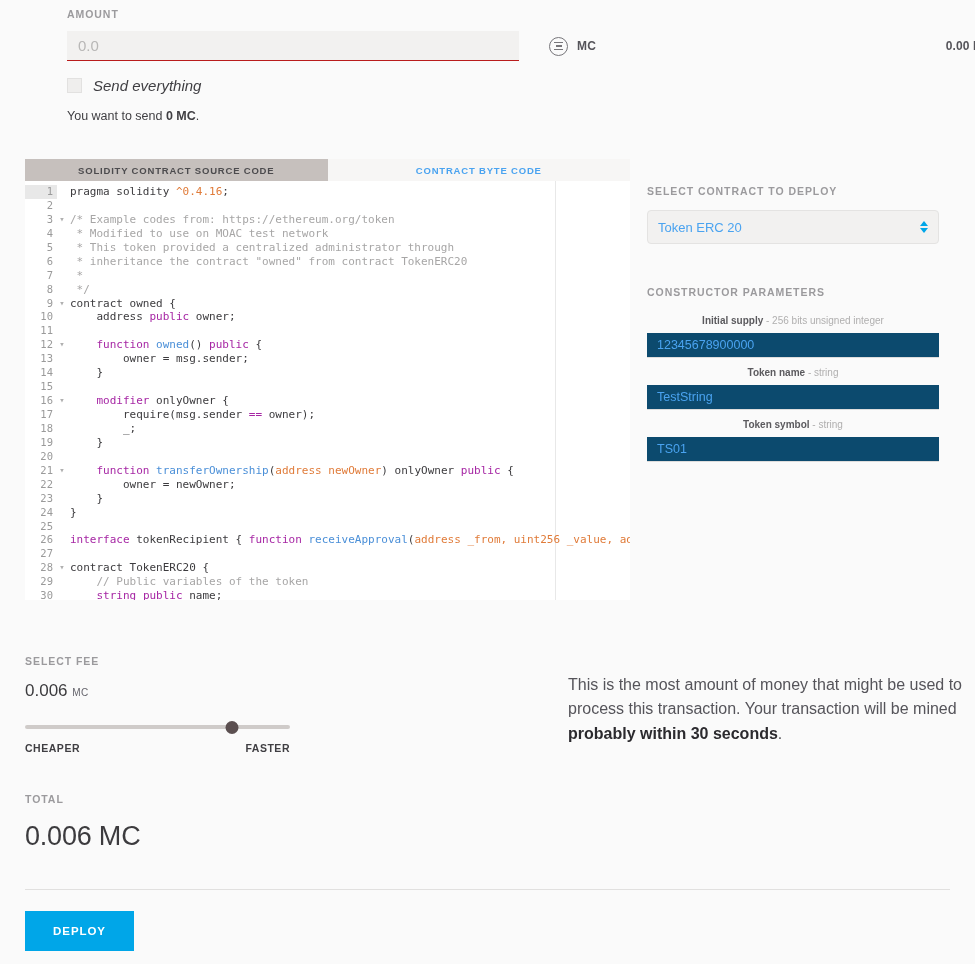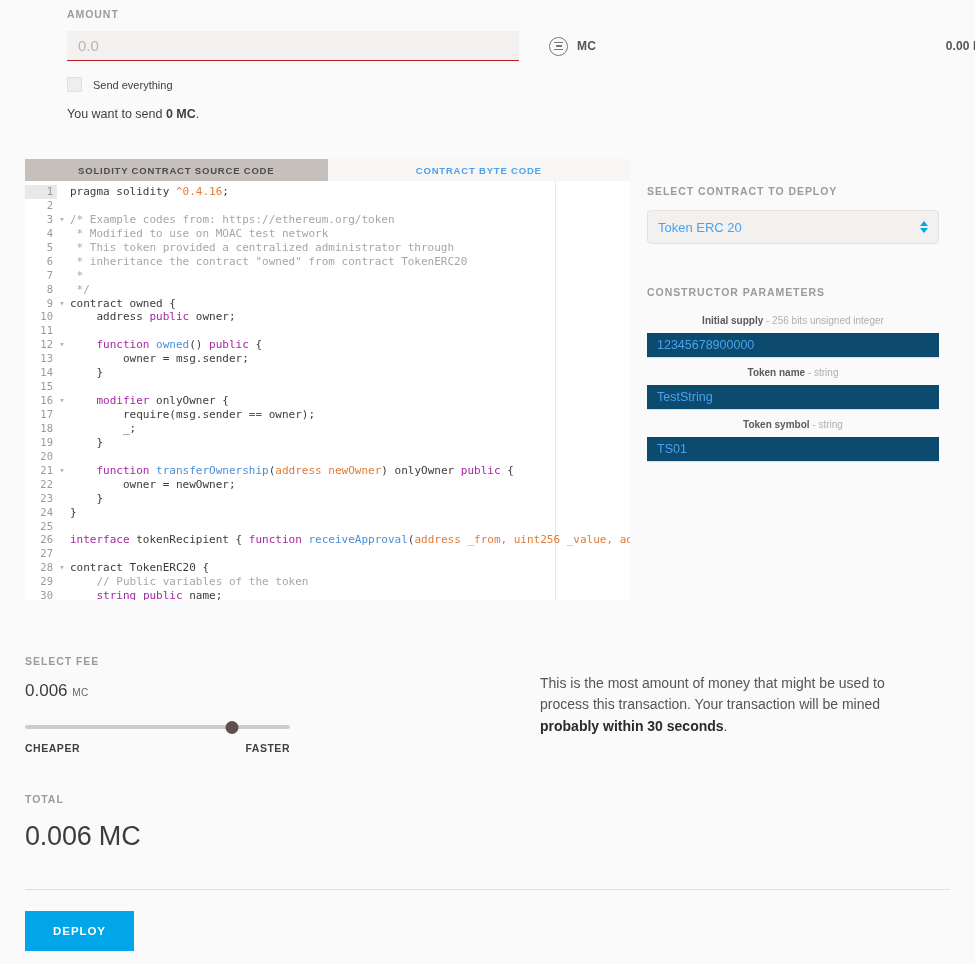--- a/index.html
+++ b/index.html
@@ -50,21 +50,21 @@
   .cur-code { margin-left: 9px; font-size: 12px; color: #55545a; letter-spacing: .02em; font-weight:600;}
   .amount-balance {
     position: absolute; right: 0; top: 31px;
     font-size: 12px; color: #55545a; font-weight: 600; letter-spacing: .01em;
   }
   .send-all-row { display: flex; align-items: center; margin-top: 16px; }
   .checkbox {
     width: 15px; height: 15px; background: #efeeed;
     border: 1px solid #e2e1e0;
   }
-  .send-all-label { margin-left: 11px; font-size: 11px; color: #3f3e42; }
+  .send-all-label { margin-left: 11px; font-size: 15px; color: #3f3e42; font-style: italic; }
   .you-want {
     margin-top: 15px; font-size: 12.5px; color: #3f3e42;
   }
   .you-want b { font-weight: 700; }
 
   
   .editor-card {
     position: absolute; left: 25px; top: 159px;
     width: 605px; height: 441px;
     background: #fff;
@@ -160,22 +160,22 @@
   .slider-thumb {
     position: absolute; top: 0; width: 13px; height: 13px;
     border-radius: 50%; background: #5b4f50;
     transform: translateX(-50%);
   }
   .slider-ends {
     margin-top: 9px; display: flex; justify-content: space-between;
     font-size: 10.5px; letter-spacing: .05em; color: #3f3e42; font-weight: 600;
   }
   .fee-note {
-    position: absolute; left: 540px; top: 673px; width: 395px;
-    font-size: 14px; line-height: 1.52; color: #55545a;
+    position: absolute; left: 568px; top: 673px; width: 395px;
+    font-size: 16px; line-height: 1.52; color: #55545a;
   }
   .fee-note b { font-weight: 700; color: #2b2a2e; }
 
   
   .total-block { position: absolute; left: 25px; top: 793px; }
   .total-value { margin-top: 16px; font-size: 27px; color: #3c3b3e; letter-spacing: -.2px;}
   .divider {
     position: absolute; left: 25px; top: 889px; width: 925px; height: 1px;
     background: #e1e0df;
   }

